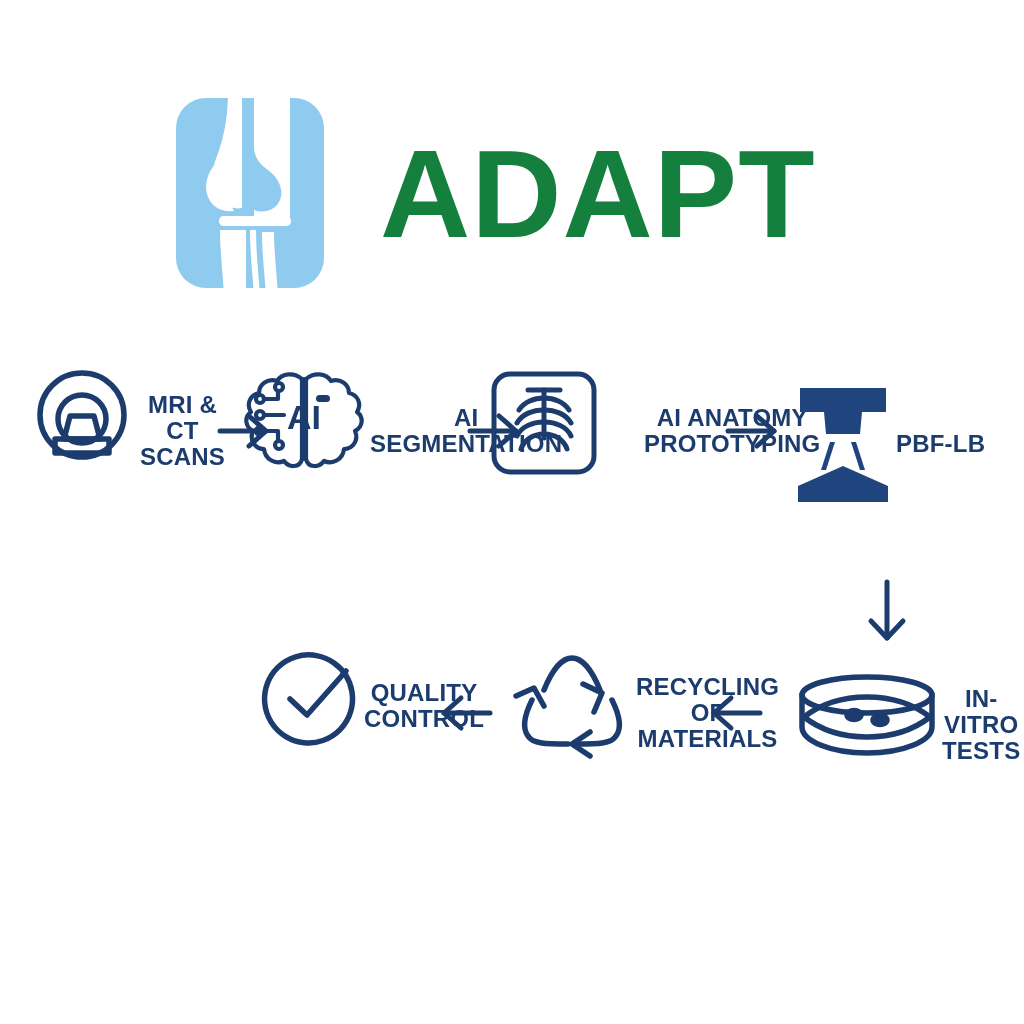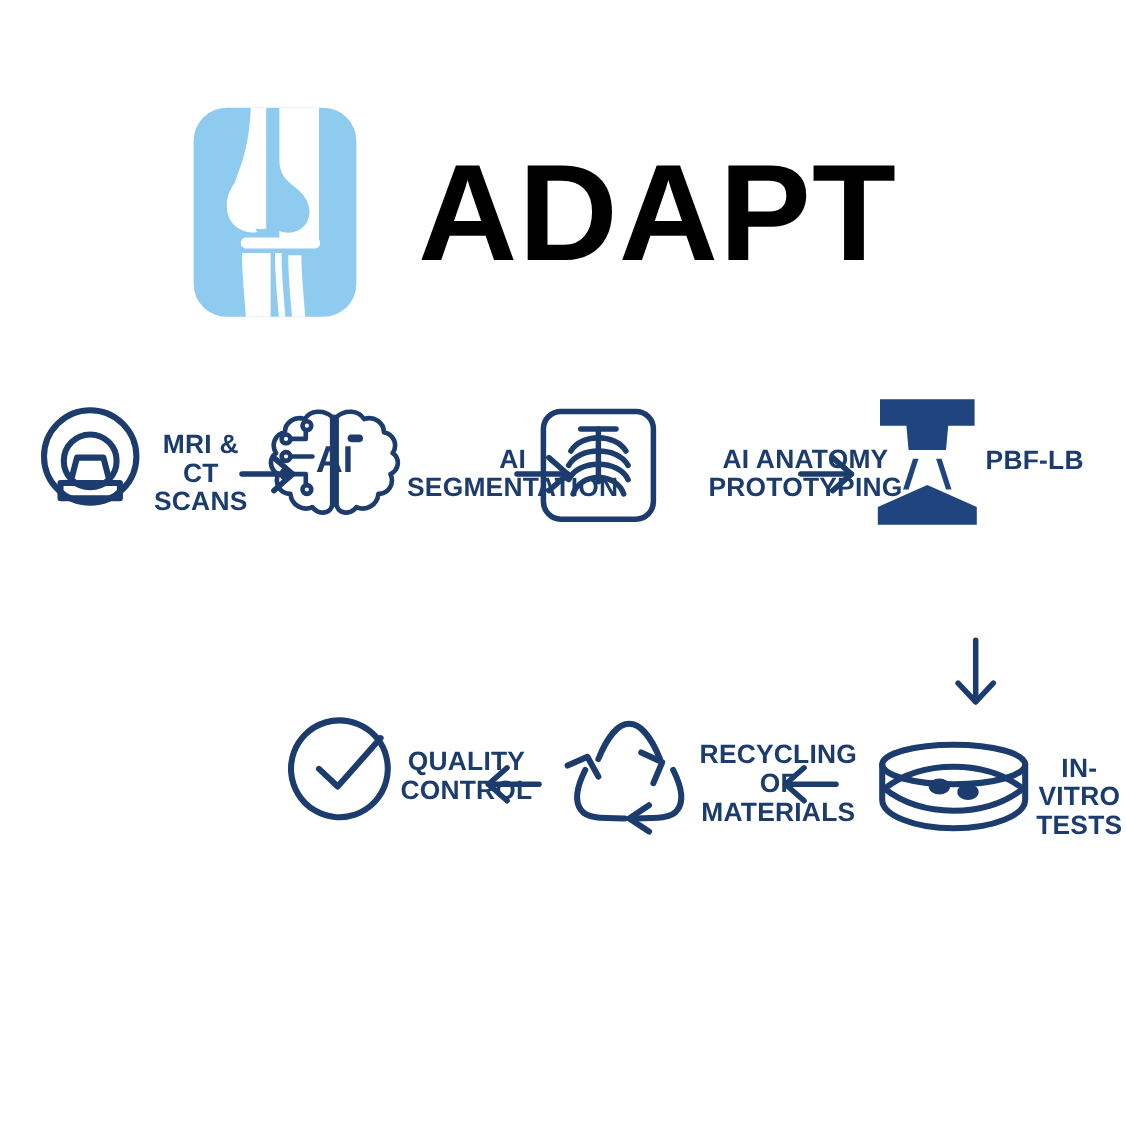--- a/index.html
+++ b/index.html
@@ -40,21 +40,21 @@
     background: #8FCBEF;
     position: relative;
     overflow: hidden;
     flex: 0 0 auto;
   }
   .brand-mark svg { display: block; }
   .brand-title {
     font-size: 125px;
     font-weight: 700;
     letter-spacing: 1px;
-    color: #000000;
+    color: #15803d;
     line-height: 1;
     white-space: nowrap;
     font-family: "Liberation Sans", sans-serif;
   }
 
   
   .node {
     position: absolute;
     display: flex;
     align-items: center;
@@ -74,21 +74,21 @@
     line-height: 1.08;
     letter-spacing: 0.2px;
     white-space: pre-line;
     font-family: "Liberation Sans", sans-serif;
   }
 
   
   #node-mri        { left: 24px;  top: 368px; width: 200px; }
   #node-ai-seg     { left: 238px; top: 368px; width: 250px; }
   #node-anatomy    { left: 488px; top: 368px; width: 248px; gap: 44px; }
-  #node-pbf        { left: 790px; top: 356px; width: 196px; }
+  #node-pbf        { left: 790px; top: 381px; width: 196px; }
 
   
   #node-invitro    { left: 792px; top: 662px; width: 192px; }
   #node-recycling  { left: 508px; top: 650px; width: 240px; }
   #node-quality    { left: 262px; top: 643px; width: 200px; text-align: center; }
 
   
   .arrow {
     position: absolute;
   }

